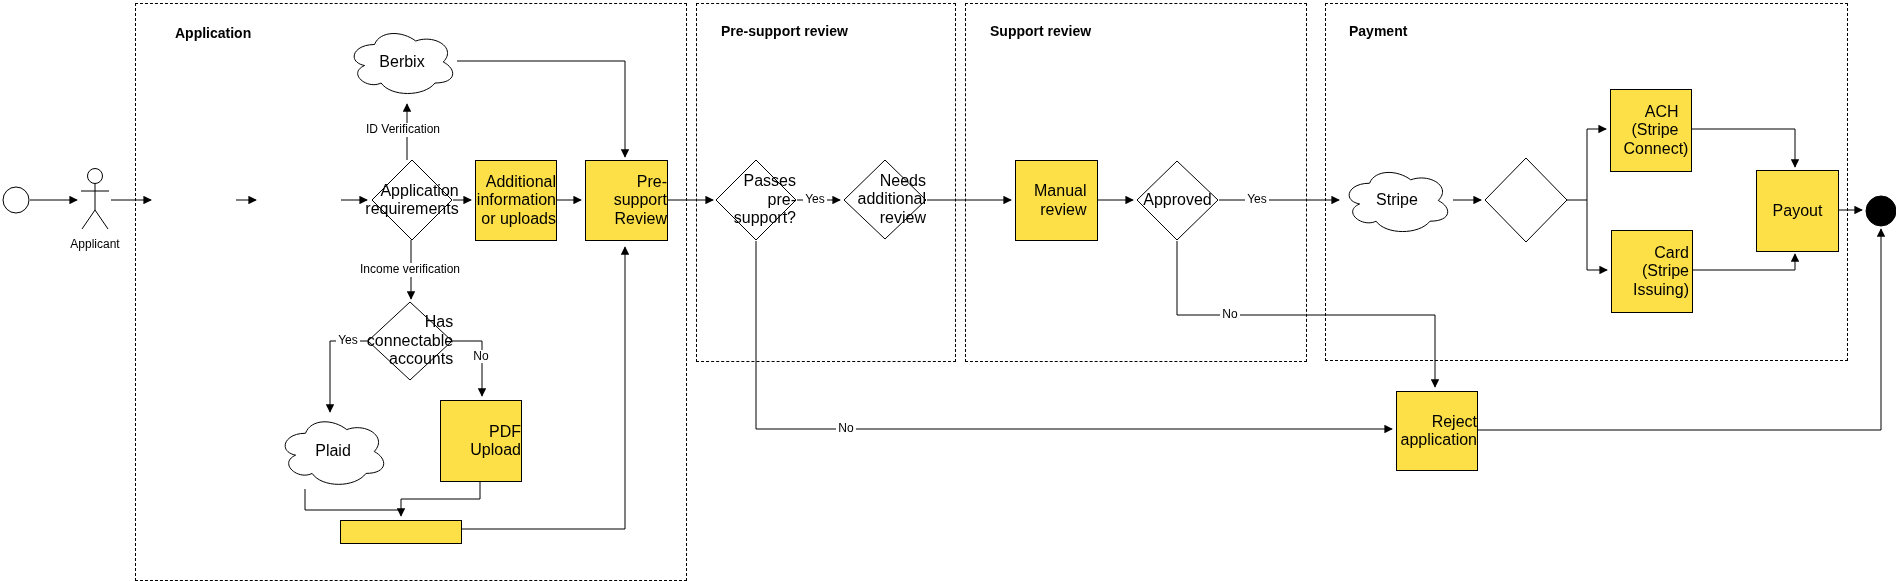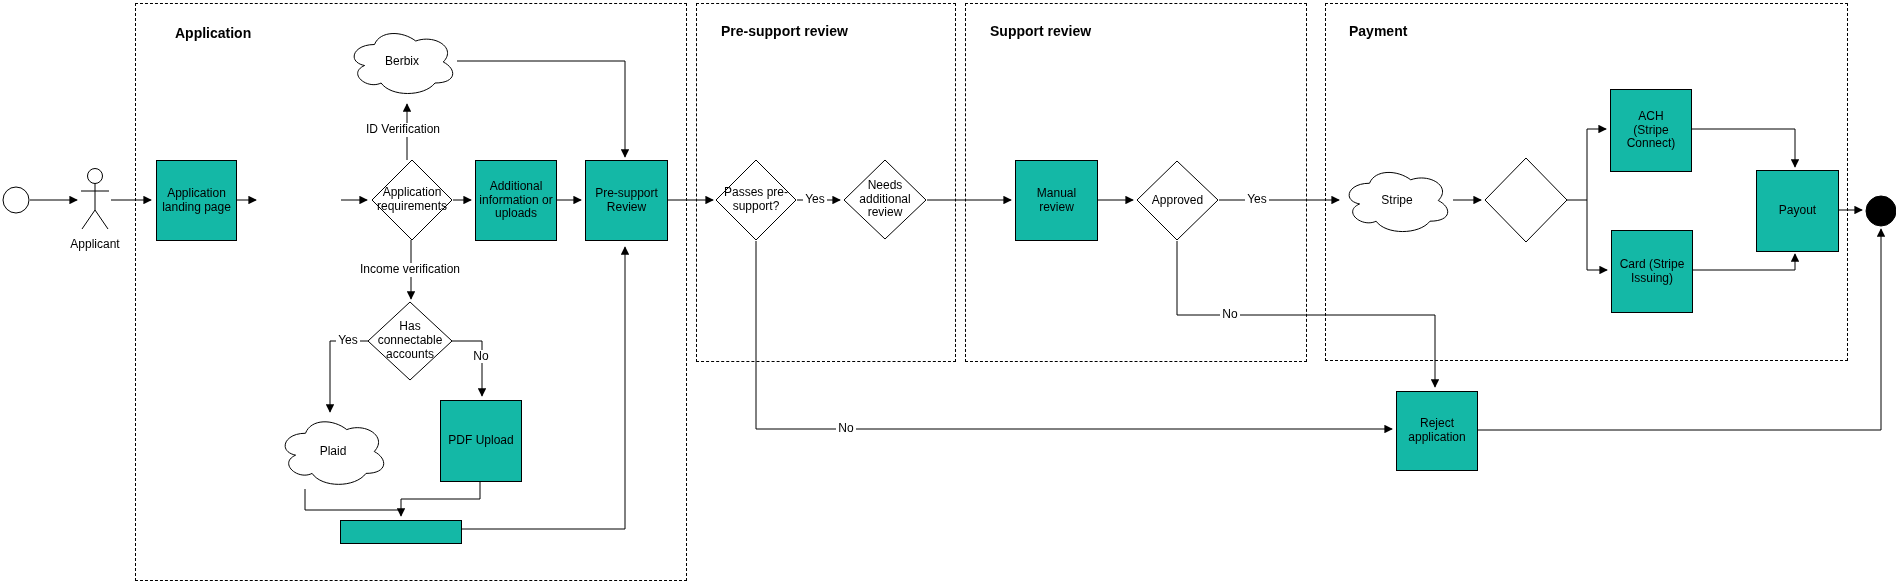--- a/index.html
+++ b/index.html
@@ -3,22 +3,22 @@
 <meta charset="utf-8">
 <style>
   html,body{margin:0;padding:0;background:#ffffff;}
   body{width:1896px;height:581px;position:relative;overflow:hidden;
        font-family:"Liberation Sans","DejaVu Sans",sans-serif;color:#000;}
   .canvas{position:absolute;inset:0;}
   svg.wires{position:absolute;left:0;top:0;}
   .container{position:absolute;border:1px dashed #000;background:transparent;}
   .container-label{position:absolute;font-weight:bold;font-size:14px;white-space:nowrap;}
   .node{position:absolute;display:flex;align-items:center;justify-content:center;
-        text-align:center;font-size:12px;line-height:1.15;}
-  .box{border:1px solid #000;background:#14b8a6;}
+        text-align:right;font-size:16px;line-height:1.15;}
+  .box{border:1px solid #000;background:#fde047;}
   .node span{display:block;}
   .edge-label{position:absolute;display:flex;align-items:center;justify-content:center;
         font-size:12px;line-height:1.1;text-align:left;}
   .edge-label span{background:#fff;padding:0 2px;white-space:nowrap;}
   .actor-label{position:absolute;font-size:12px;text-align:center;}
 </style>
 </head>
 <body>
 
 <div class="canvas">
@@ -88,23 +88,20 @@
         <polygon points="885,160 926,200 885,239 844,200"></polygon>
         <polygon points="1177,161 1218,200 1177,240 1137,200"></polygon>
         <polygon points="1526,158 1567,200 1526,242 1485,200"></polygon>
         <path d="M374.5,44.5 C352.5,44.5 347,62 364.6,65.5 C347,73.2 366.8,90 381.1,83 C391,97 424,97 435,83 C457,83 457,69 443.25,62 C457,48 435,34 415.75,41 C402,30.5 380,30.5 374.5,44.5 Z"></path>
         <path d="M305.5,433.25 C283.5,433.25 278,451.5 295.6,455.15 C278,463.18 297.8,480.7 312.1,473.4 C322,488 355,488 366,473.4 C388,473.4 388,458.8 374.25,451.5 C388,436.9 366,422.3 346.75,429.6 C333,418.65 311,418.65 305.5,433.25 Z"></path>
         <path d="M1369.5,183.25 C1347.5,183.25 1342,200.5 1359.6,203.95 C1342,211.54 1361.8,228.1 1376.1,221.2 C1386,235 1419,235 1430,221.2 C1452,221.2 1452,207.4 1438.25,200.5 C1452,186.7 1430,172.9 1410.75,179.8 C1397,169.45 1375,169.45 1369.5,183.25 Z"></path>
       </g>
     </g>
   </svg>
 
-  <div class="node box" style="left:156px;top:160px;width:79px;height:79px">
-    <span>Application landing page</span>
-    </div>
   <div class="node box" style="left:475px;top:160px;width:80px;height:79px">
     <span>Additional information or uploads</span>
     </div>
   <div class="node box" style="left:585px;top:160px;width:81px;height:79px">
     <span>Pre-support Review</span>
     </div>
   <div class="node box" style="left:440px;top:400px;width:80px;height:80px">
     <span>PDF Upload</span>
     </div>
   <div class="node box" style="left:340px;top:520px;width:120px;height:22px">

